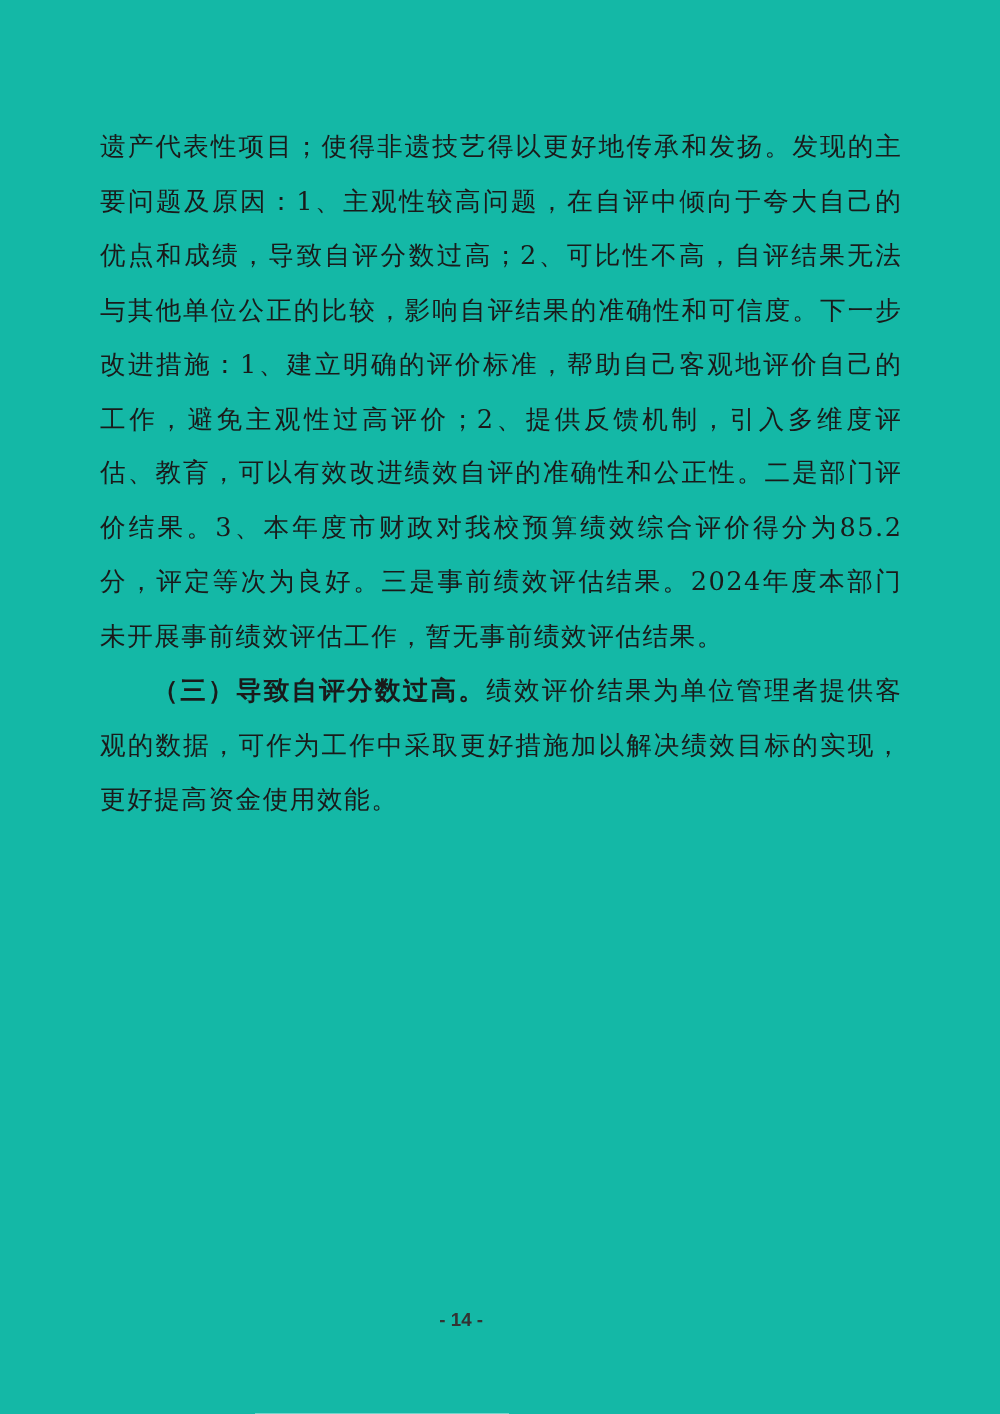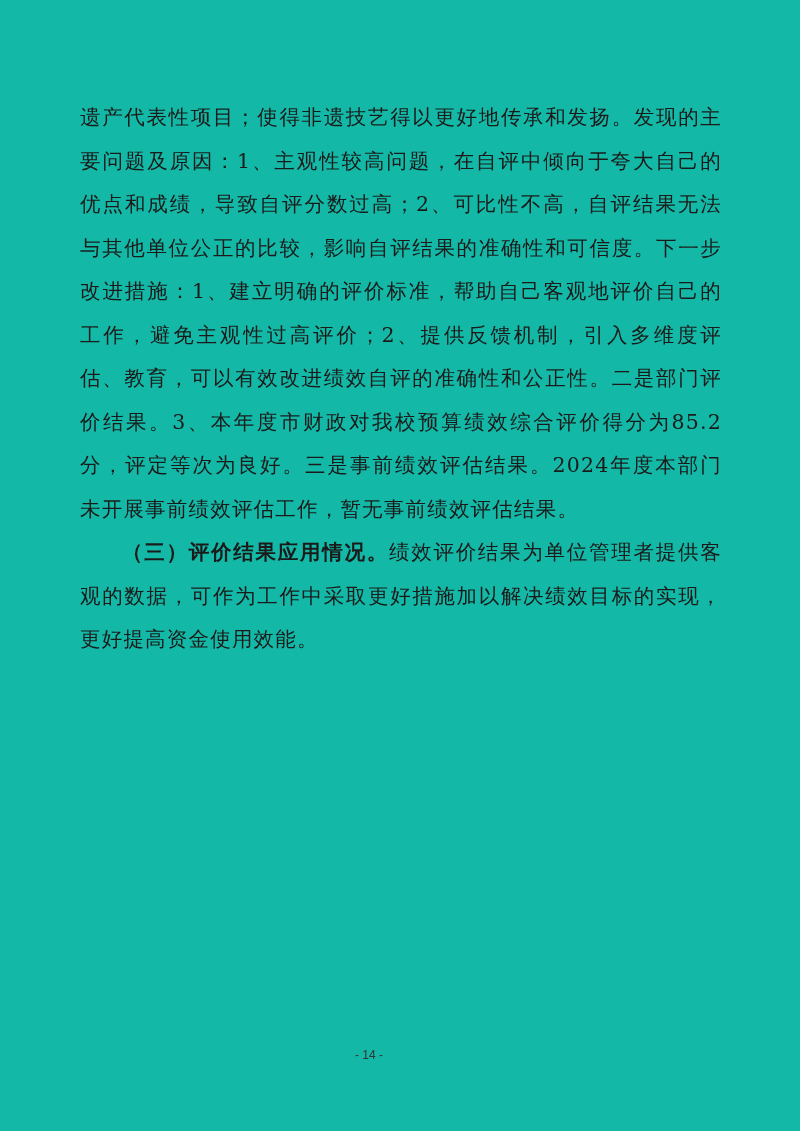--- a/index.html
+++ b/index.html
@@ -9,25 +9,25 @@
     position: absolute; left: 80px; top: 96px; width: 642px;
     font-family: "DejaVu Serif", "Liberation Serif", serif;
     font-size: 20.5px; line-height: 43.5px; color: #1a1a1a;
     letter-spacing: 1.2px; text-align: justify;
   }
   .body-text p { margin: 0; }
   .indent { text-indent: 42px; }
   .bold { font-weight: bold; font-family: "DejaVu Sans", "Liberation Sans", sans-serif; }
   .footer {
     position: absolute; left: 0; width: 738px; top: 1048px; text-align: center;
-    font-family: "Liberation Sans", "DejaVu Sans", sans-serif; font-size: 12px; color: #333;
+    font-family: "Liberation Sans", "DejaVu Sans", sans-serif; font-size: 15px; color: #333; font-weight: bold;
   }
 </style>
 </head>
 <body>
 
 <div class="page">
   <div class="body-text">
     <p>遗产代表性项目；使得非遗技艺得以更好地传承和发扬。发现的主要问题及原因：1、主观性较高问题，在自评中倾向于夸大自己的优点和成绩，导致自评分数过高；2、可比性不高，自评结果无法与其他单位公正的比较，影响自评结果的准确性和可信度。下一步改进措施：1、建立明确的评价标准，帮助自己客观地评价自己的工作，避免主观性过高评价；2、提供反馈机制，引入多维度评估、教育，可以有效改进绩效自评的准确性和公正性。二是部门评价结果。3、本年度市财政对我校预算绩效综合评价得分为85.2分，评定等次为良好。三是事前绩效评估结果。2024年度本部门未开展事前绩效评估工作，暂无事前绩效评估结果。</p>
-    <p class="indent"><span class="bold">（三）评价结果应用情况。</span><span>绩效评价结果为单位管理者提供客观的数据，可作为工作中采取更好措施加以解决绩效目标的实现，更好提高资金使用效能。</span></p>
+    <p class="indent"><span class="bold">（三）导致自评分数过高。</span><span>绩效评价结果为单位管理者提供客观的数据，可作为工作中采取更好措施加以解决绩效目标的实现，更好提高资金使用效能。</span></p>
   </div>
   <div class="footer">- 14 -</div>
 </div>
 
 </body></html>

